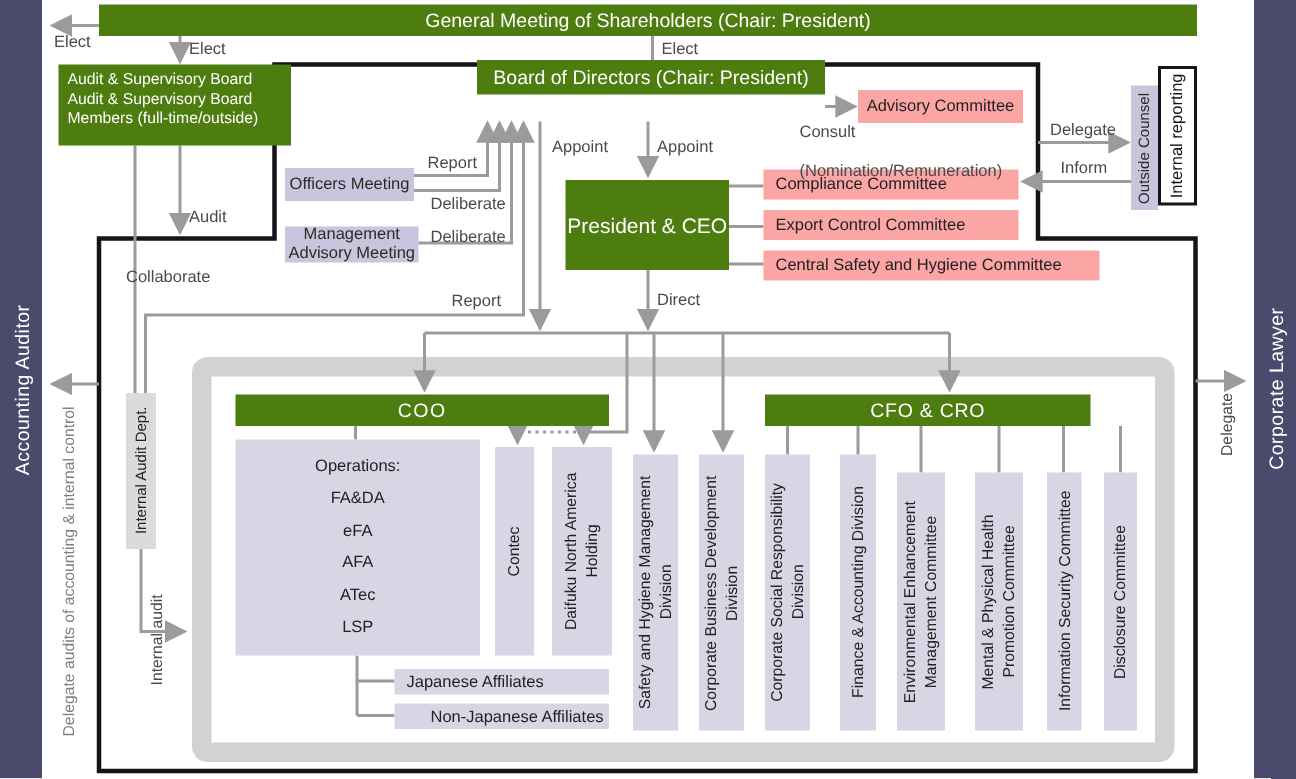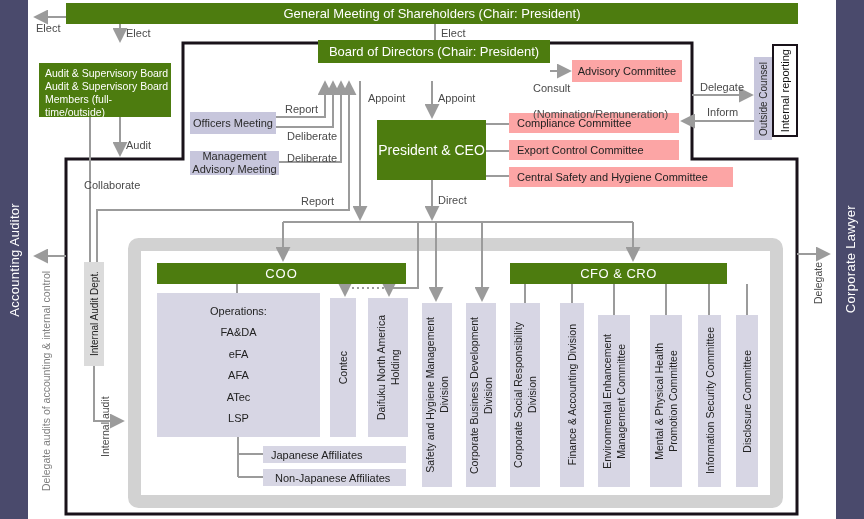--- a/index.html
+++ b/index.html
@@ -103,21 +103,21 @@
     <div class="vtxt" style="font-size:13px;font-weight:500;letter-spacing:.3px;">Accounting Auditor</div>
   </div>
   <div class="sidebar" style="left:836px;">
     <div class="vtxt" style="font-size:13px;font-weight:500;letter-spacing:.3px;">Corporate Lawyer</div>
   </div>
 
   <div class="box purple" style="left:66px;top:3px;width:732px;height:21px;font-size:13px;">
     <span>General Meeting of Shareholders (Chair: President)</span>
   </div>
 
-  <div class="box purple leftalign" style="left:39px;top:43px;width:132px;height:54px;align-items:flex-start;margin-top:20px;">
+  <div class="box purple leftalign" style="left:39px;top:43px;width:155px;height:54px;align-items:flex-start;">
     <div style="padding:4px 0 0 6px;font-size:10.5px;line-height:13px;">
       <div>Audit &amp; Supervisory Board</div>
       <div>Audit &amp; Supervisory Board</div>
       <div>Members (full-time/outside)</div>
     </div>
   </div>
 
   <div class="box purple" style="left:318px;top:40px;width:232px;height:23px;font-size:13px;">
     <span>Board of Directors (Chair: President)</span>
   </div>
@@ -174,21 +174,21 @@
       <div>eFA</div>
       <div>AFA</div>
       <div>ATec</div>
       <div>LSP</div>
     </div>
   </div>
 
   <div class="box lav leftalign" style="left:263px;top:446px;width:143px;height:17px;font-size:11px;padding-left:8px;">
     <span>Japanese Affiliates</span>
   </div>
-  <div class="box lav leftalign" style="left:263px;top:469px;width:143px;height:17px;font-size:11px;padding-left:12px;">
+  <div class="box lav leftalign" style="left:263px;top:469px;width:143px;height:17px;font-size:11px;padding-left:24px;">
     <span>Non-Japanese Affiliates</span>
   </div>
 
   <div class="box lav" style="left:330px;top:298px;width:26px;height:139px;">
     <div class="vtxt" style="font-size:10.5px;">Contec</div>
   </div>
   <div class="box lav" style="left:368px;top:298px;width:40px;height:139px;">
     <div class="vtxt" style="font-size:10.5px;line-height:14px;">
       <span>Daifuku North America</span>
       <span>Holding</span>

